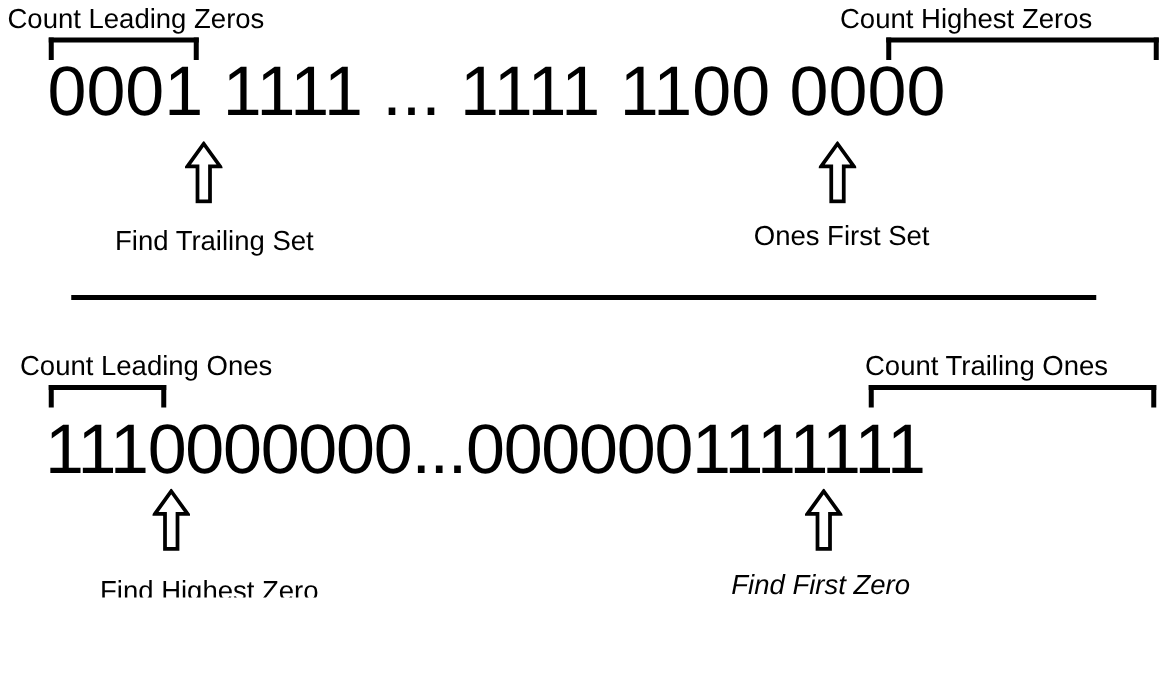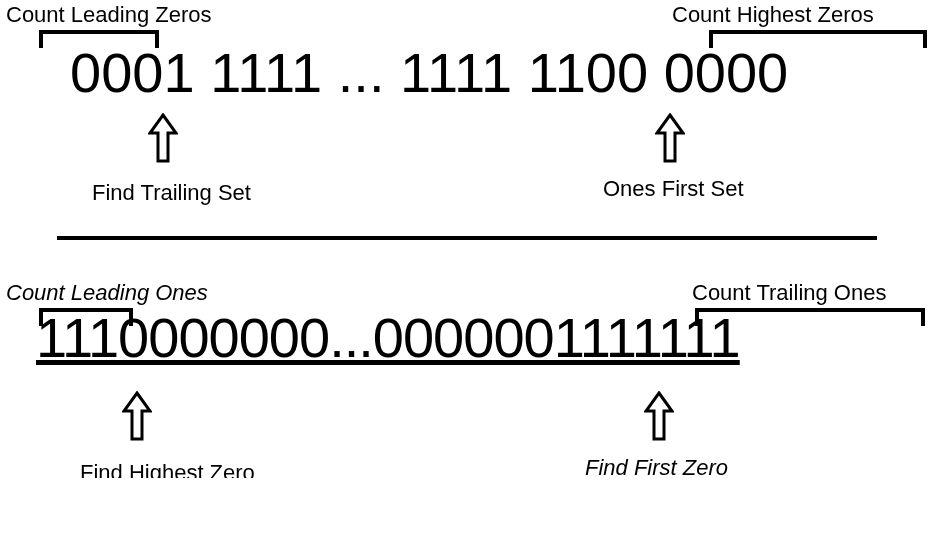--- a/index.html
+++ b/index.html
@@ -48,49 +48,49 @@
 <div class="page">
 
   <div class="abs label" style="left:6px; top:2px;">Count Leading Zeros</div>
 
   <div class="abs label" style="left:672px; top:2px;">Count Highest Zeros</div>
 
   <div class="abs bracket" style="left:39px; top:30px; width:112px; height:14px;"></div>
 
   <div class="abs bracket" style="left:709px; top:30px; width:210px; height:14px;"></div>
 
-  <div class="abs digits" style="left:38px; top:40px;margin-left:32px;">0001 1111 ... 1111 1100 0000</div>
+  <div class="abs digits" style="left:38px; top:40px;">0001 1111 ... 1111 1100 0000</div>
 
   <div class="abs uparrow" style="left:148px; top:113px;">
     <svg width="30" height="50" viewBox="0 0 30 50">
       <path d="M15 2 L28 20 L20 20 L20 48 L10 48 L10 20 L2 20 Z" fill="#fff" stroke="#000" stroke-width="3" stroke-linejoin="miter"></path>
     </svg>
   </div>
 
   <div class="abs uparrow" style="left:655px; top:113px;">
     <svg width="30" height="50" viewBox="0 0 30 50">
       <path d="M15 2 L28 20 L20 20 L20 48 L10 48 L10 20 L2 20 Z" fill="#fff" stroke="#000" stroke-width="3" stroke-linejoin="miter"></path>
     </svg>
   </div>
 
   <div class="abs label" style="left:92px; top:180px;">Find Trailing Set</div>
 
   <div class="abs label" style="left:603px; top:176px;">Ones First Set</div>
 
   <div class="abs hr" style="left:57px; top:236px; width:820px;"></div>
 
-  <div class="abs label" style="left:6px; top:280px;font-style:italic;">Count Leading Ones</div>
+  <div class="abs label" style="left:16px; top:280px;">Count Leading Ones</div>
 
   <div class="abs label" style="left:692px; top:280px;">Count Trailing Ones</div>
 
   <div class="abs bracket" style="left:39px; top:308px; width:86px; height:14px;"></div>
 
   <div class="abs bracket" style="left:695px; top:308px; width:222px; height:14px;"></div>
 
-  <div class="abs digits2" style="left:36px; top:305px;text-decoration:underline;">1110000000...0000001111111</div>
+  <div class="abs digits2" style="left:36px; top:326px;">1110000000...0000001111111</div>
 
   <div class="abs uparrow" style="left:122px; top:391px;">
     <svg width="30" height="50" viewBox="0 0 30 50">
       <path d="M15 2 L28 20 L20 20 L20 48 L10 48 L10 20 L2 20 Z" fill="#fff" stroke="#000" stroke-width="3" stroke-linejoin="miter"></path>
     </svg>
   </div>
 
   <div class="abs uparrow" style="left:644px; top:391px;">
     <svg width="30" height="50" viewBox="0 0 30 50">
       <path d="M15 2 L28 20 L20 20 L20 48 L10 48 L10 20 L2 20 Z" fill="#fff" stroke="#000" stroke-width="3" stroke-linejoin="miter"></path>

